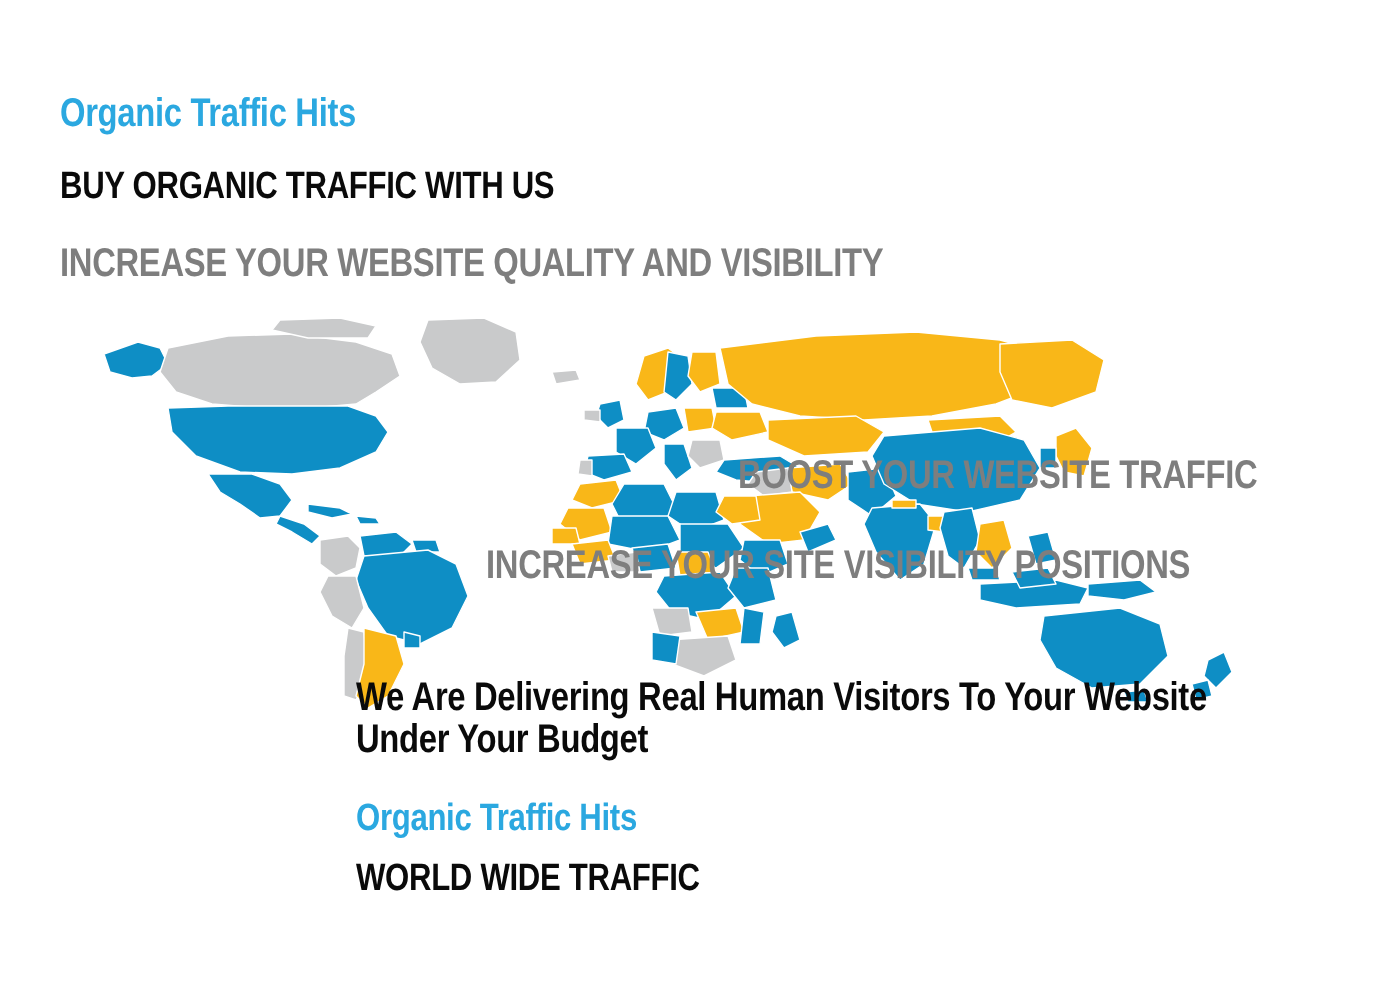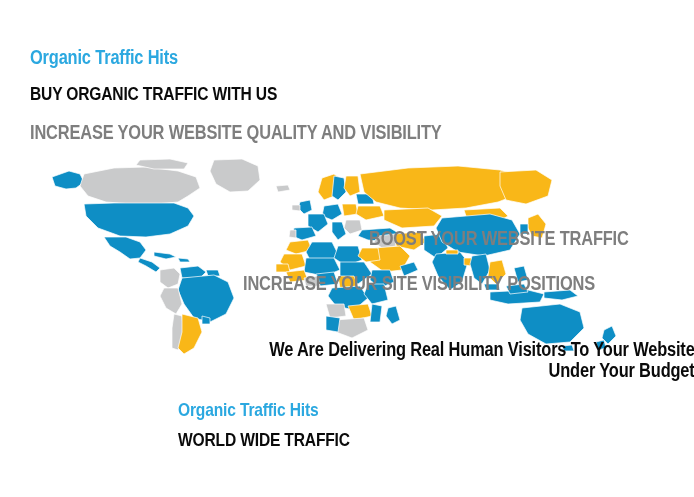--- a/index.html
+++ b/index.html
@@ -14,21 +14,20 @@
     overflow: hidden;
     font-family: "Liberation Sans", sans-serif;
   }
 
   #stage {
     position: absolute;
     inset: 0;
     width: 616px;
     height: 497px;
     background: #ffffff;
-    text-align: right;
   }
 
   
   #map-layer {
     position: absolute;
     left: 28px;
     top: 158px;
     width: 640px;
     height: 200px;
     pointer-events: none;

